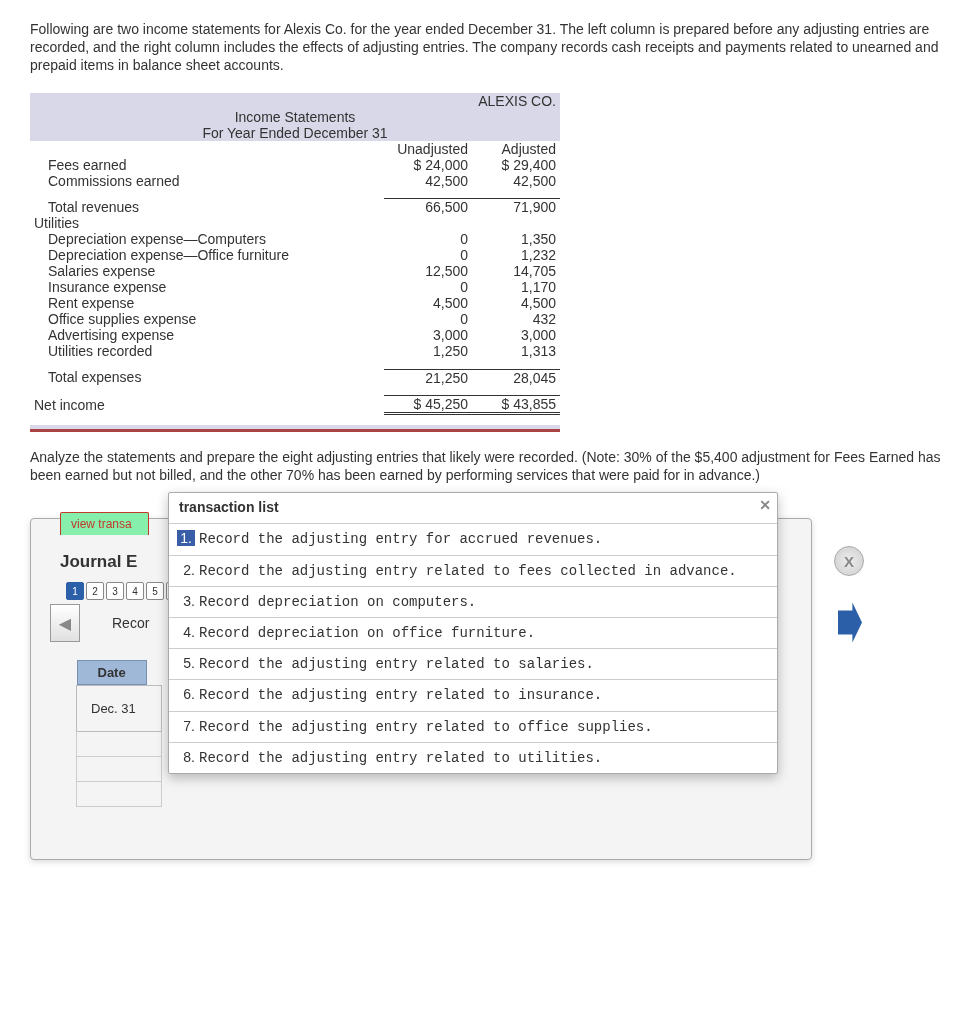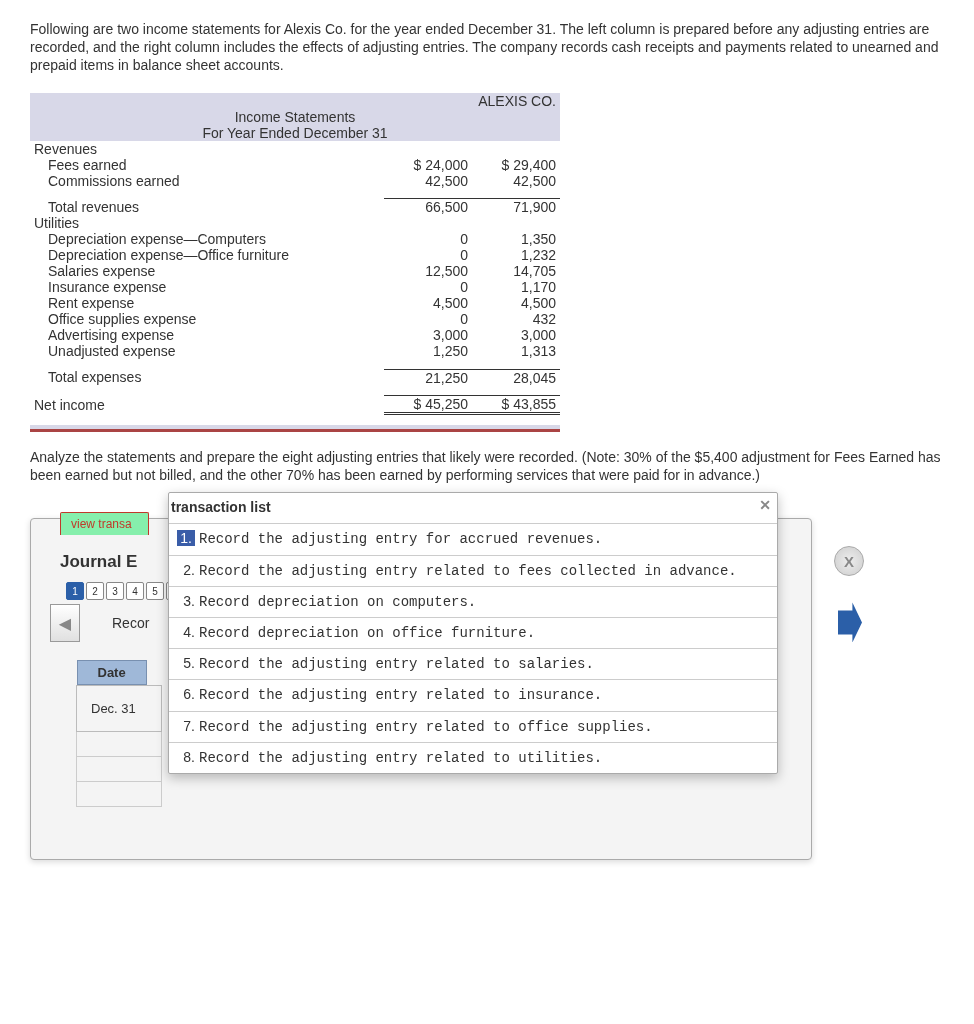--- a/index.html
+++ b/index.html
@@ -24,21 +24,21 @@
 .pg { width: 16px; height: 16px; font-size: 10px; border: 1px solid #888; background: #fff; display: flex; align-items: center; justify-content: center; border-radius: 2px; }
 .pg.active { background: #2b5fa8; color: #fff; border-color: #2b5fa8; }
 .navrow { position: absolute; left: 20px; top: 104px; display: flex; align-items: center; }
 .navbtn { width: 28px; height: 36px; border: 1px solid #999; background: linear-gradient(#fff,#e0e0e0); display: flex; align-items: center; justify-content: center; font-size: 16px; color: #888; }
 .rec-lbl { margin-left: 32px; font-size: 14px; }
 .tbl-bg { position: absolute; left: 46px; top: 160px; }
 .th-date { display: inline-block; background: #9fb8d8; border: 1px solid #7890b0; padding: 4px 20px; font-weight: bold; font-size: 13px; }
 .td-date { border: 1px solid #bbb; padding: 15px 14px; font-size: 13px; width: 56px; }
 .blank-row td { border: 1px solid #ccc; height: 22px; }
 .tlist-panel { position: absolute; left: 138px; top: -8px; width: 608px; border: 1px solid #aaa; background: #fff; box-shadow: 0 4px 12px rgba(0,0,0,.25); z-index: 5; border-radius: 2px; }
-.tlist-head { padding: 6px 10px 8px 2px; font-weight: bold; font-size: 14px; position: relative; }
+.tlist-head { padding: 6px 10px 8px 10px; font-weight: bold; font-size: 14px; position: relative; }
 .tlist-close { position: absolute; right: 6px; top: 4px; font-weight: bold; color: #888; cursor: pointer; }
 .tlist-items { }
 .tlist-row { display: flex; border-top: 1px solid #ccc; padding: 6px 8px 6px 4px; font-size: 14px; align-items: flex-start; }
 .tlist-num { width: 22px; text-align: right; padding-right: 4px; }
 .tlist-row.active .tlist-num span { background: #3a5da8; color: #fff; padding: 0 3px; }
 .tlist-txt { flex: 1; line-height: 1.3; font-family: Liberation Mono, monospace; }
 .big-x { position: absolute; right: -14px; top: 46px; width: 28px; height: 28px; border-radius: 50%; background: radial-gradient(#eee,#ccc); border: 1px solid #aaa; display: flex; align-items: center; justify-content: center; font-weight: bold; color: #888; font-size: 15px; z-index: 6; }
 .arrow-r { position: absolute; right: -12px; top: 102px; width: 24px; height: 40px; background: #2b5fa8; z-index: 6; clip-path: polygon(0 20%,60% 20%,60% 0,100% 50%,60% 100%,60% 80%,0 80%); }
 </style>
 </head>
@@ -52,23 +52,23 @@
         <tr class="stmt-head">
           <td colspan="3" style="text-align:right">ALEXIS CO.</td>
         </tr>
     <tr class="stmt-head">
           <td colspan="3" style="text-align:center">Income Statements</td>
         </tr>
     <tr class="stmt-head">
           <td colspan="3" style="text-align:center">For Year Ended December 31</td>
         </tr>
     <tr>
-          <td>Revenues</td>
-          <td class="num"></td>
-          <td class="num"></td>
+          <td></td>
+          <td class="num col-h">Unadjusted</td>
+          <td class="num col-h">Adjusted</td>
         </tr>
     <tr>
           <td class="indent">Fees earned</td>
           <td class="num">$ 24,000</td>
           <td class="num">$ 29,400</td>
         </tr>
     <tr>
           <td class="indent">Commissions earned</td>
           <td class="num">42,500</td>
           <td class="num">42,500</td>
@@ -117,21 +117,21 @@
           <td class="indent">Office supplies expense</td>
           <td class="num">0</td>
           <td class="num">432</td>
         </tr>
     <tr>
           <td class="indent">Advertising expense</td>
           <td class="num">3,000</td>
           <td class="num">3,000</td>
         </tr>
     <tr>
-          <td class="indent">Unadjusted expense</td>
+          <td class="indent">Utilities recorded</td>
           <td class="num">1,250</td>
           <td class="num">1,313</td>
         </tr>
     <tr>
           <td style="height:10px"></td>
           <td></td>
           <td></td>
         </tr>
     <tr>
           <td class="indent">Total expenses</td>

